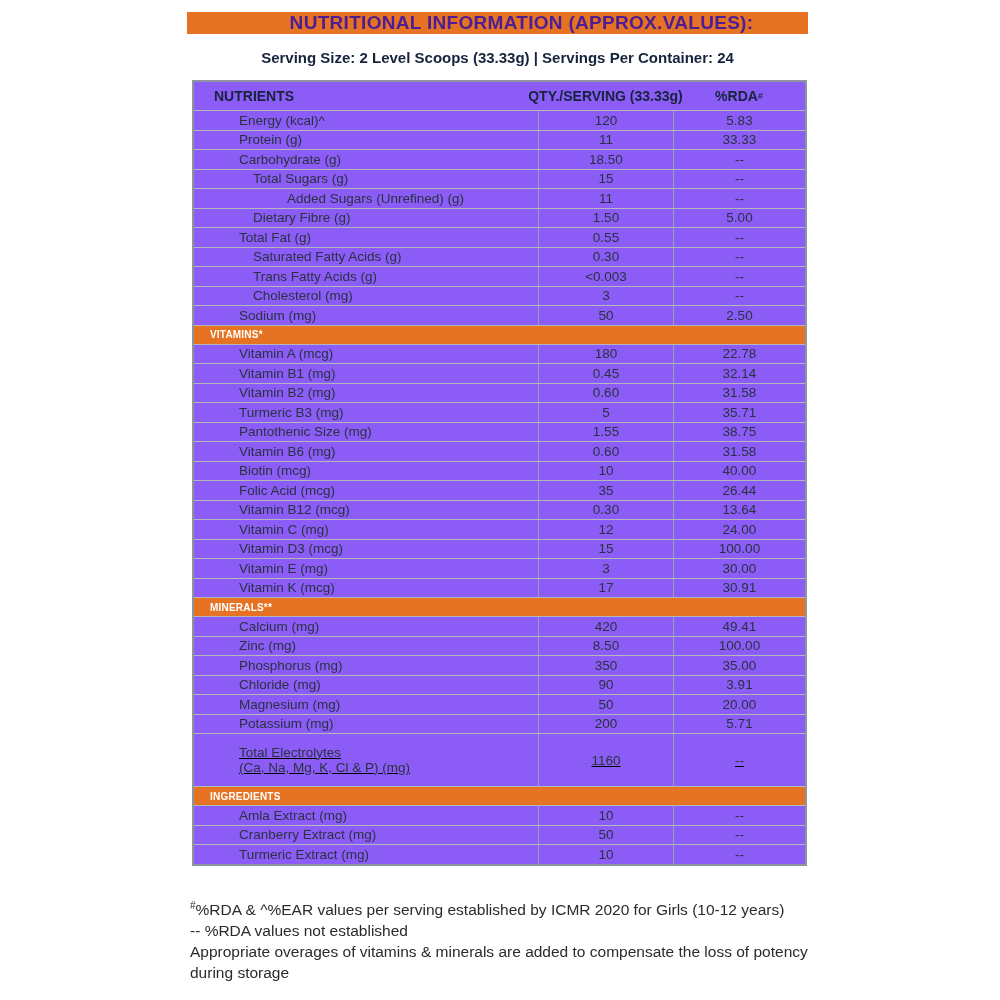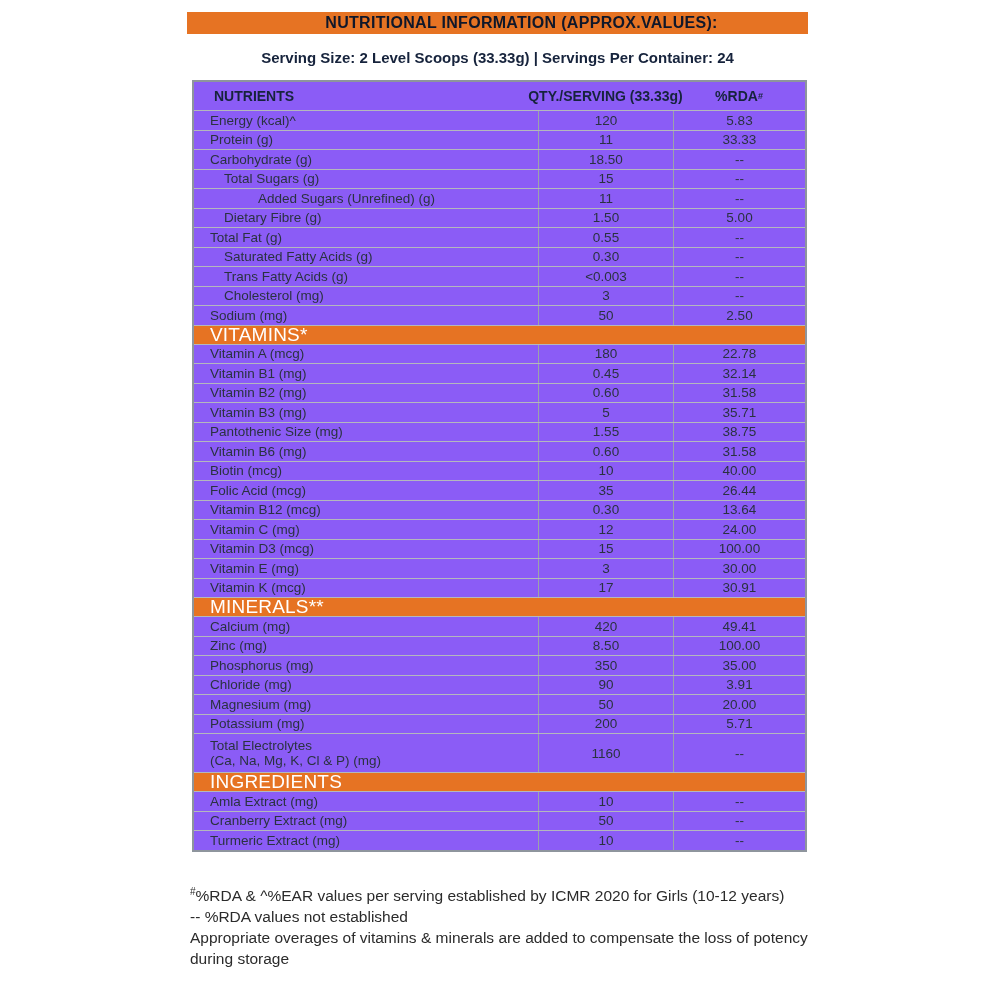--- a/index.html
+++ b/index.html
@@ -21,21 +21,21 @@
   }
   .page { width: 621px; padding-top: 12px; margin-left: 187px; }
 
   
   .top-bar {
     background: var(--accent);
     height: 22px;
     display: flex; align-items: center; justify-content: center;
   }
   .top-bar span {
-    color: #0f172a; font-weight: bold; font-size: 16px; letter-spacing: .3px; padding-left: 48px;
+    color: #4c1d95; font-weight: bold; font-size: 19px; letter-spacing: .3px; padding-left: 48px;
   }
 
   
   .serving {
     margin-top: 15px;
     text-align: center;
     font-weight: bold;
     font-size: 15px;
     color: var(--navy);
   }
@@ -62,41 +62,41 @@
   }
   .hc3 { justify-content: center; }
   .sup { font-size: 9px; vertical-align: super; line-height: 0; }
 
   .trow {
     display: grid;
     grid-template-columns: 344px 135px 132px;
     height: 19.5px;
     border-top: 1px solid var(--b-h);
   }
-  .trow.tall { height: 39px; }
+  .trow.tall { height: 53px; text-decoration: underline; }
   .cell-label {
     display: flex; flex-direction: column; justify-content: center; align-items: flex-start;
-    color: var(--text); font-size: 13.5px; line-height: 15.5px;
+    color: var(--text); font-size: 13.5px; line-height: 15.5px; margin-left: 29px;
   }
   .ind0 .cell-label { padding-left: 16px; }
   .ind1 .cell-label { padding-left: 30px; }
   .ind2 .cell-label { padding-left: 64px; }
   .cell-qty, .cell-rda {
     display: flex; align-items: center; justify-content: center;
     border-left: 1.5px solid var(--b-v);
     color: var(--text); font-size: 13.5px;
   }
   .section-row {
     background: var(--accent);
     height: 19px;
     border-top: 1px solid var(--b-h);
     display: flex; align-items: center;
     padding-left: 16px;
   }
-  .section-row span { color: #fff; font-weight: normal; font-size: 19px; letter-spacing: .2px; }
+  .section-row span { color: #fff; font-weight: bold; font-size: 10px; letter-spacing: .2px; }
 
   
   .footer {
     margin: 33px 0 0 3px;
     width: 618px;
     font-size: 15.5px;
     line-height: 21px;
     color: var(--ftext);
   }
   .footer .just { text-align: justify; }
@@ -250,21 +250,21 @@
     <div class="cell-label">
       <span class="l1">Vitamin B2 (mg)</span>
 
     </div>
     <div class="cell-qty">0.60</div>
     <div class="cell-rda">31.58</div>
   </div>
 
   <div class="trow ind0">
     <div class="cell-label">
-      <span class="l1">Vitamin B3 (mg)</span>
+      <span class="l1">Turmeric B3 (mg)</span>
 
     </div>
     <div class="cell-qty">5</div>
     <div class="cell-rda">35.71</div>
   </div>
 
   <div class="trow ind0">
     <div class="cell-label">
       <span class="l1">Pantothenic Size (mg)</span>
 

